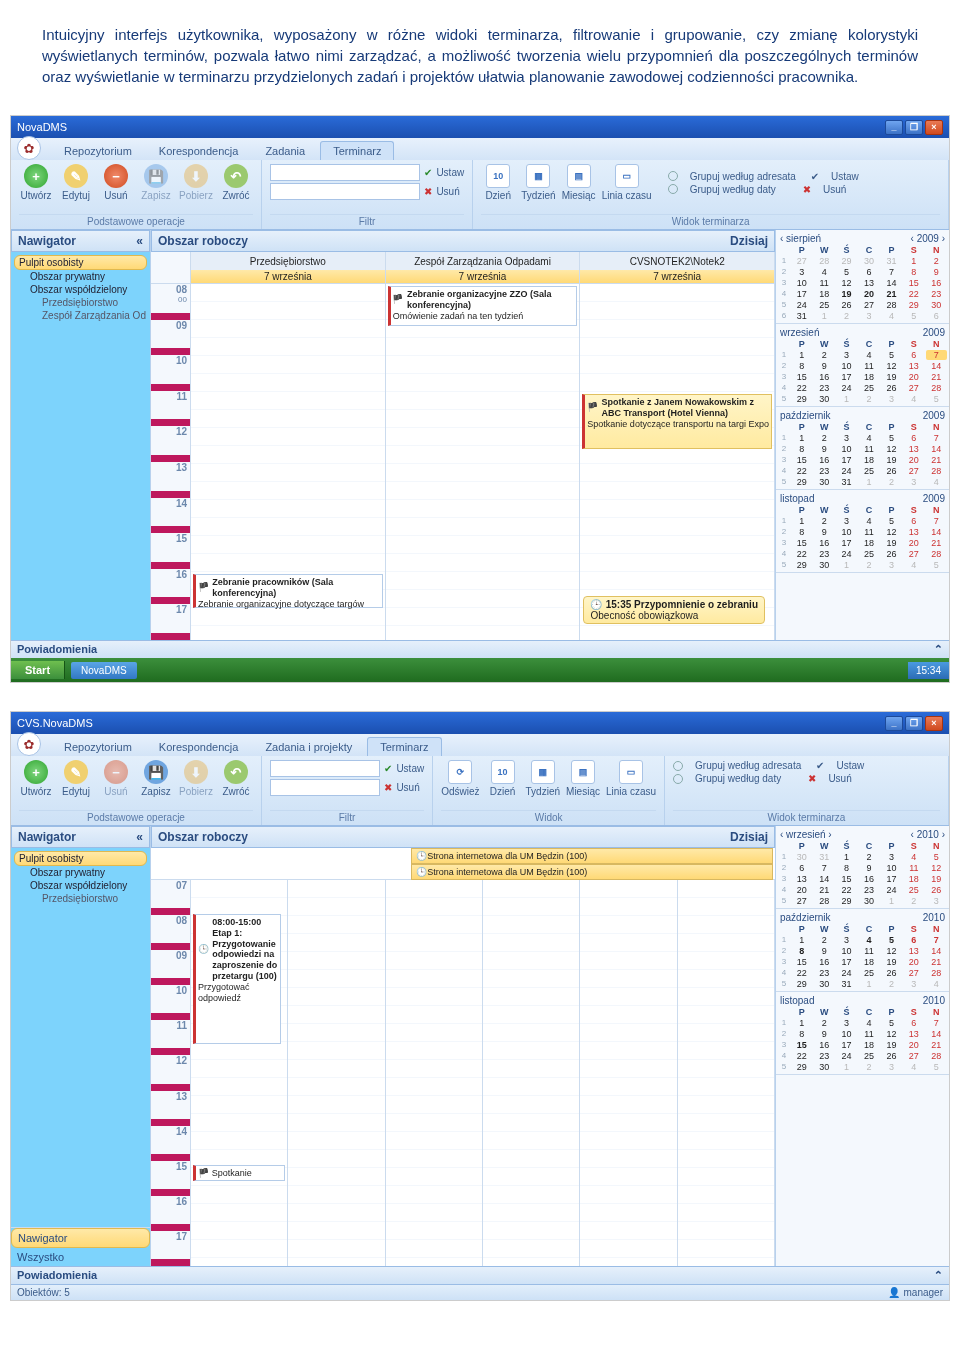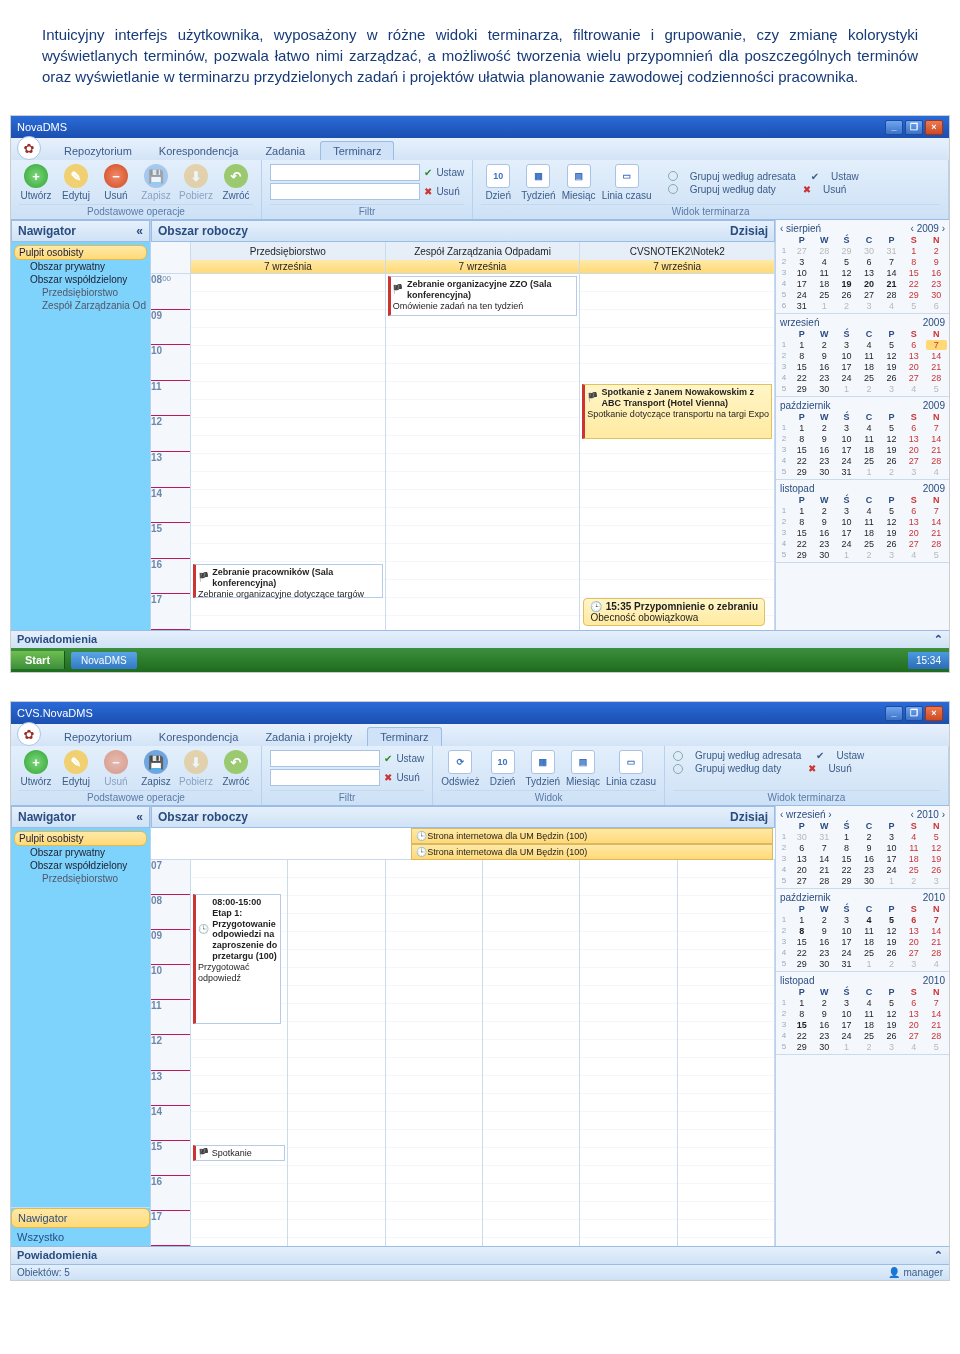--- a/index.html
+++ b/index.html
@@ -12,21 +12,21 @@
   .winbtn{width:18px;height:15px;background:linear-gradient(#6fa5f0,#3c72c7);border:1px solid #1d4a9a;border-radius:2px;display:flex;align-items:center;justify-content:center;color:#fff;font-size:9px;font-weight:bold}
   .winbtn.cl{background:linear-gradient(#e97a55,#d04a1f);border-color:#a8330f}
   
   .topstrip{height:22px;background:linear-gradient(#e8f1fc,#d3e4f7);display:flex;align-items:flex-end;padding-left:8px;gap:3px}
   .gear{width:24px;height:24px;background:#fff;border-radius:50%;border:1px solid #a8c3e6;display:flex;align-items:center;justify-content:center;color:#9b2c2c;font-size:13px;margin:1px 8px 0 -2px}
   .toptab{padding:3px 12px;font-size:11px;color:#3b5c8a;border-top-left-radius:3px;border-top-right-radius:3px}
   .toptab.active{background:#cfe2f8;border:1px solid #9abce5;border-bottom:none}
   
   .ribbon{background:linear-gradient(#e3effb,#cde1f6);display:flex;border-bottom:1px solid #9abce5}
   .rgroup{border-right:1px solid #b8d1ed;padding:4px 8px 1px;display:flex;flex-direction:column;justify-content:space-between}
-  .rgroup-label{font-size:10px;color:#5b7ba8;text-align:center;margin-top:3px;padding:1px 0;border-top:1px solid #c4d9f0}
+  .rgroup-label{font-size:10px;color:#5b7ba8;text-align:center;margin-top:13px;padding:1px 0;border-top:1px solid #c4d9f0}
   .rbtns{display:flex;gap:6px;align-items:flex-start}
   .rbtn{display:flex;flex-direction:column;align-items:center;gap:2px;font-size:10px;color:#3b5c8a;min-width:34px}
   .ricon{width:24px;height:24px;border-radius:50%;display:flex;align-items:center;justify-content:center;font-size:13px;font-weight:bold;color:#fff}
   .ic-add{background:radial-gradient(#7fd67f,#2fa52f)}
   .ic-edit{background:#f0d070}
   .ic-del{background:radial-gradient(#f08a6a,#d04a1f)}
   .ic-save{background:#6fa5e0}
   .ic-get{background:#e6b860}
   .ic-undo{background:#9bc96f}
   .ic-day{background:#fff;border:1px solid #a8c3e6;color:#3b72c1;border-radius:3px;font-size:9px}
@@ -48,21 +48,21 @@
   .workcol{flex:1;display:flex;flex-direction:column}
   .calcol{width:174px;background:#f4f8fd;border-left:1px solid #b8d1ed;font-size:9px}
   
   .gridhdr{display:flex;height:32px}
   .timehdr{width:40px;background:#f4f8fd;border-right:1px solid #cbdbee;border-bottom:1px solid #cbdbee}
   .colh{flex:1;border-right:1px solid #cbdbee;border-bottom:1px solid #cbdbee;display:flex;flex-direction:column}
   .colh-name{background:#e6eef8;text-align:center;font-size:10px;flex:1;display:flex;align-items:center;justify-content:center}
   .colh-date{background:linear-gradient(#ffe9a8,#ffd976);text-align:center;font-size:10px;padding:1px}
   .gridbody{flex:1;display:flex;overflow:hidden;position:relative}
   .timecol{width:40px;background:#f4f8fd;border-right:1px solid #cbdbee;display:flex;flex-direction:column}
-  .trow{flex:1;border-bottom:1px solid #be185d;font-size:10px;color:#6c88ac;text-align:right;padding-right:3px;display:flex;flex-direction:row;justify-content:flex-start}
+  .trow{flex:1;border-bottom:7px solid #be185d;font-size:10px;color:#6c88ac;text-align:right;padding-right:3px;display:flex;flex-direction:column;justify-content:flex-start}
   .daycol{flex:1;border-right:1px solid #cbdbee;position:relative;background:repeating-linear-gradient(#fff,#fff 17px,#f3f7fc 17px,#f3f7fc 18px)}
   .evt{position:absolute;left:2px;right:2px;background:#fff;border:1px solid #b5cce8;border-left:3px solid #c33;font-size:9px;padding:2px;line-height:1.2}
   .evt-y{background:linear-gradient(#fff5c8,#ffeaa0);border:1px solid #e0c060;border-left:3px solid #c33}
   .evt-hdr{font-weight:bold;display:flex;gap:3px;align-items:center}
   .allday{height:16px;background:linear-gradient(#ffe9a8,#ffd976);border:1px solid #d8b860;font-size:9px;display:flex;align-items:center;padding-left:4px;position:absolute}
   .clockstrip{background:linear-gradient(#fff5c8,#ffeaa0);border:1px solid #e0c060;border-radius:4px;font-size:10px;padding:2px 6px;position:absolute;right:10px}
   
   .mc{border-bottom:1px solid #cbdbee;padding:2px}
   .mc-title{display:flex;justify-content:space-between;font-size:10px;color:#2a4c80;padding:1px 2px}
   .mc-grid{display:grid;grid-template-columns:12px repeat(7,1fr);gap:1px;font-size:9px;text-align:center}
@@ -258,21 +258,21 @@
             <div class="evt-hdr">🏴 <span>Zebranie organizacyjne ZZO (Sala konferencyjna)</span></div>
             <div>Omówienie zadań na ten tydzień</div>
           </div>
         </div>
         <div class="daycol">
           <div class="evt evt-y" style="top:110px;height:55px">
             <div class="evt-hdr">🏴 <span>Spotkanie z Janem Nowakowskim z ABC Transport (Hotel Vienna)</span></div>
             <div>Spotkanie dotyczące transportu na targi Expo</div>
           </div>
         </div>
-        <div class="clockstrip" style="bottom:4px">
+        <div class="clockstrip" style="bottom:16px">
           <b>🕒 <span>15:35</span> <span>Przypomnienie o zebraniu</span></b><br>
           <span>Obecność obowiązkowa</span>
         </div>
       </div>
     </div>
 
     <div class="calcol">
       <div class="mc">
         <div class="mc-title">
             <span>‹ <span>sierpień</span></span>

